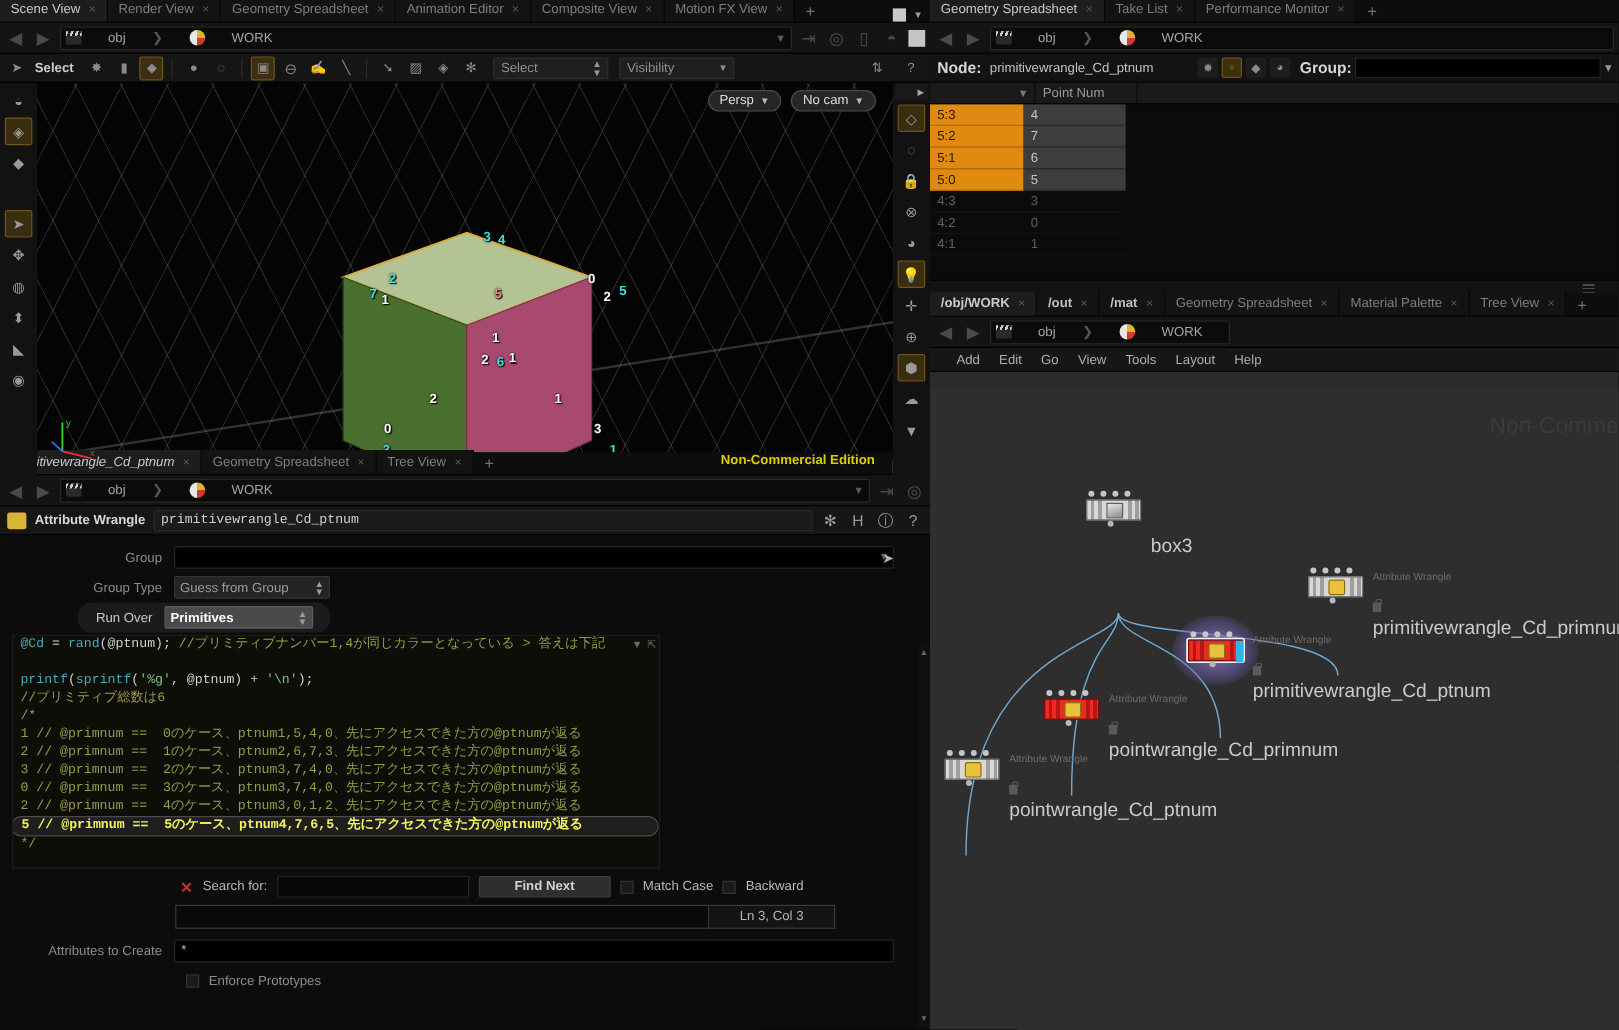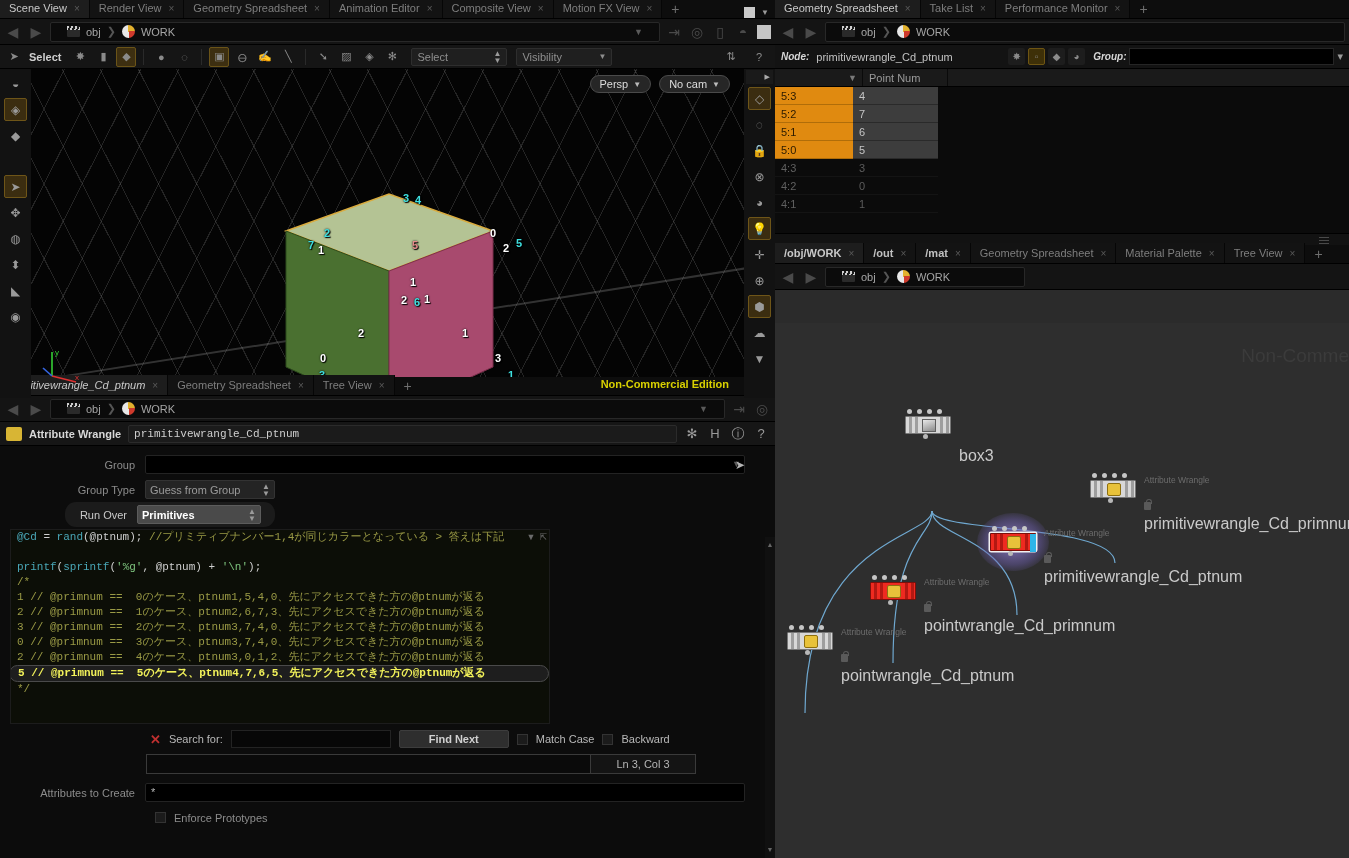--- a/index.html
+++ b/index.html
@@ -31,23 +31,23 @@
   .tab .x { font-size:10px; color:#5a5a5a; }
   .tab-plus { padding:0 9px; color:#6f6f6f; font-size:14px; line-height:17px; }
 
   .pathbar {
     display:flex; align-items:center; gap:5px;
     height:26px; background:#141414;
     border-bottom:1px solid #000; padding:0 4px;
   }
   .arrowbtn { color:#4a4a4a; font-size:14px; width:18px; text-align:center; }
   .pathfield {
-    flex:1; display:flex; align-items:center; gap:6px;
+    flex:1; display:flex; align-items:center; gap:22px;
     height:20px; background:#0b0b0b; border:1px solid #282828;
-    border-radius:2px; padding:0 16px;
+    border-radius:2px; padding:0 4px;
   }
   .pathfield .seg { color:#a5a5a5; font-size:11px; }
   .pathfield .sep { color:#555; }
   .pf-caret { margin-left:auto; color:#5a5a5a; font-size:9px; }
 
   .icon-slate {
     width:13px;height:11px;background:#2a2a2a;border-radius:1px;
     position:relative; flex:none;
   }
   .icon-slate:before{content:"";position:absolute;top:0;left:0;right:0;height:4px;
@@ -173,21 +173,21 @@
   .status-field{width:445px;height:20px;background:#0a0a0a;border:1px solid #3a3a3a;}
   .status-pos{width:105px;height:20px;background:#141414;border:1px solid #3a3a3a;border-left:none;
     display:flex;align-items:center;justify-content:center;color:#b5b5b5;font-size:11px;}
 
   
   #geo-sheet{position:absolute;left:775px;top:0;width:574px;height:245px;background:#0b0b0b;}
   .node-row{
     display:flex;align-items:center;gap:7px;height:24px;background:#131313;
     border-bottom:1px solid #000;padding:0 6px;
   }
-  .node-row .lbl{font-size:10px;font-weight:bold;color:#d6d6d6;font-style:italic;}
+  .node-row .lbl{font-size:13px;font-weight:bold;color:#d6d6d6;}
   .node-row .val{font-size:11px;color:#c2c2c2;}
   .sq{width:17px;height:17px;border-radius:2px;background:#1d1d1d;display:flex;align-items:center;justify-content:center;font-size:10px;color:#8a8a8a;}
   .sq.on{background:#3e3008;border:1px solid #6e5513;}
   .grp-field{flex:1;height:17px;background:#000;border:1px solid #252525;}
 
   .sheet-head{display:flex;height:18px;background:#1a1a1a;border-bottom:1px solid #000;}
   .sh-idx{width:88px;border-right:1px solid #0a0a0a;display:flex;align-items:center;justify-content:flex-end;padding-right:5px;color:#7a7a7a;font-size:9px;}
   .sh-col{width:85px;display:flex;align-items:center;padding-left:6px;color:#9a9a9a;font-size:11px;border-right:1px solid #0a0a0a;}
   .srow{display:flex;height:18px;}
   .s-idx{width:78px;display:flex;align-items:center;padding-left:6px;font-size:11px;
@@ -487,20 +487,21 @@
           <span class="spin">▲<br>▼</span>
         </div>
       </div>
 
       <div class="vex-wrap">
         <div class="code-box">
           <div id="code-host">
               <div class="code-line"><span class="c-key">@Cd </span><span class="c-plain">= </span><span class="c-key">rand</span><span class="c-plain">(@ptnum); </span><span class="c-com">//プリミティブナンバー1,4が同じカラーとなっている &gt; 答えは下記</span></div>
               <div class="code-line">&nbsp;</div>
               <div class="code-line"><span class="c-key">printf</span><span class="c-plain">(</span><span class="c-key">sprintf</span><span class="c-plain">(</span><span class="c-str">'%g'</span><span class="c-plain">, @ptnum) + </span><span class="c-str">'\n'</span><span class="c-plain">);</span></div>
+              <div class="code-line"><span class="c-com">//プリミティブ総数は6</span></div>
               <div class="code-line"><span class="c-com">/*</span></div>
               <div class="code-line"><span class="c-com">1 // @primnum ==  0のケース、ptnum1,5,4,0、先にアクセスできた方の@ptnumが返る</span></div>
               <div class="code-line"><span class="c-com">2 // @primnum ==  1のケース、ptnum2,6,7,3、先にアクセスできた方の@ptnumが返る</span></div>
               <div class="code-line"><span class="c-com">3 // @primnum ==  2のケース、ptnum3,7,4,0、先にアクセスできた方の@ptnumが返る</span></div>
               <div class="code-line"><span class="c-com">0 // @primnum ==  3のケース、ptnum3,7,4,0、先にアクセスできた方の@ptnumが返る</span></div>
               <div class="code-line"><span class="c-com">2 // @primnum ==  4のケース、ptnum3,0,1,2、先にアクセスできた方の@ptnumが返る</span></div>
               <div class="code-line hl"><span>5 // @primnum ==  5のケース、ptnum4,7,6,5、先にアクセスできた方の@ptnumが返る</span></div>
               <div class="code-line"><span class="c-com">*/</span></div>
             </div>
           <div class="code-tools">
@@ -663,20 +664,29 @@
       <div class="arrowbtn">▶</div>
       <div class="pathfield" style="flex:0 0 auto;min-width:200px">
         <span class="icon-slate"></span>
         <span class="seg">obj</span>
         <span class="sep">❯</span>
         <span class="icon-pie"></span>
         <span class="seg">WORK</span>
       </div>
     </div>
 
+    <div class="menubar">
+      <span>Add</span>
+      <span>Edit</span>
+      <span>Go</span>
+      <span>View</span>
+      <span>Tools</span>
+      <span>Layout</span>
+      <span>Help</span>
+    </div>
 
     <div class="net-canvas">
       <div class="net-noncom">Non-Comme</div>
 
       <svg class="wires" width="574" height="613">
         <g stroke="#6fa8d0" stroke-width="1.2" fill="none">
           <path d="M157,188 C157,210 340,200 340,240"></path>
           <path d="M157,188 C157,215 242,215 242,292"></path>
           <path d="M157,188 C157,215 118,215 118,340"></path>
           <path d="M157,188 C157,215 30,215 30,390"></path>

